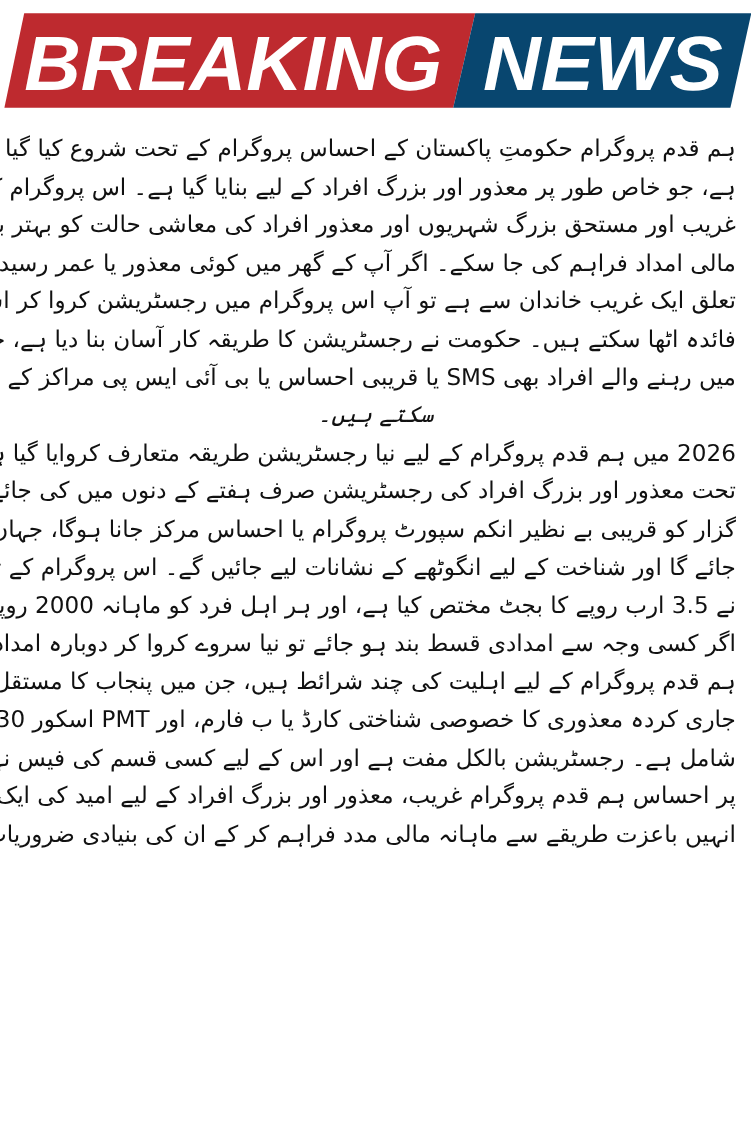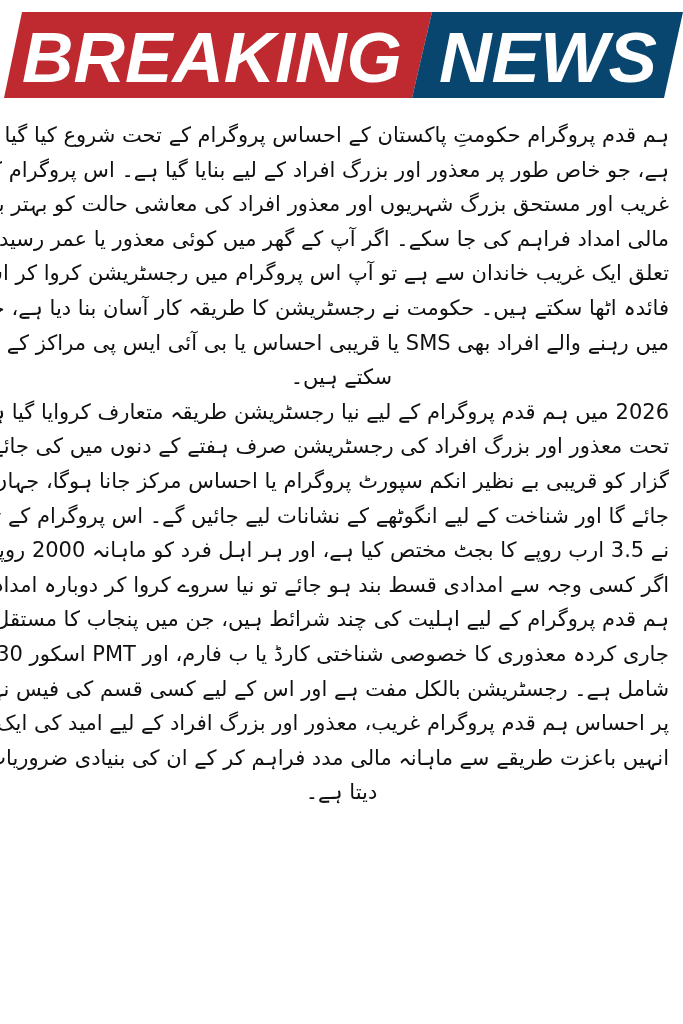--- a/index.html
+++ b/index.html
@@ -1,21 +1,21 @@
 <!DOCTYPE html>
 <html><head>
   <meta charset="utf-8">
   <style>
     html, body { margin: 0; padding: 0; background: #ffffff; }
     body { width: 683px; height: 1024px; overflow: hidden; position: relative; font-family: "DejaVu Sans", sans-serif; }
     .banner { position: absolute; left: 0; top: 10px; width: 683px; height: 90px; text-align: right; }
     .banner svg { display: block; }
     .article { position: absolute; left: 14px; top: 118px; width: 655px; direction: rtl; color: #111; }
     .line { font-size: 21px; line-height: 34.6px; text-align: justify; text-align-last: justify; white-space: nowrap; font-family: "DejaVu Sans", sans-serif; }
-    .line.center { text-align: center; text-align-last: center; }
+    .line.center { text-align: center; text-align-last: center; font-style: italic; }
   </style>
 </head>
 <body>
 
 <div class="banner">
   <svg width="683" height="90" viewBox="0 0 683 90">
     <polygon points="22,2 432,2 412,88 4,88" fill="#be2a2f"></polygon>
     <polygon points="432,2 683,2 664,88 412,88" fill="#08466f"></polygon>
     <text x="212" y="72" text-anchor="middle" fill="#ffffff" font-family="Liberation Sans, sans-serif" font-weight="bold" font-style="italic" font-size="70" textLength="380" lengthAdjust="spacingAndGlyphs">BREAKING</text>
     <text x="548" y="72" text-anchor="middle" fill="#ffffff" font-family="Liberation Sans, sans-serif" font-weight="bold" font-style="italic" font-size="70" textLength="218" lengthAdjust="spacingAndGlyphs">NEWS</text>
@@ -35,14 +35,13 @@
   <div class="line">تحت معذور اور بزرگ افراد کی رجسٹریشن صرف ہفتے کے دنوں میں کی جائے گی۔ درخواست</div>
   <div class="line">گزار کو قریبی بے نظیر انکم سپورٹ پروگرام یا احساس مرکز جانا ہوگا، جہاں اس کا سروے کیا</div>
   <div class="line">جائے گا اور شناخت کے لیے انگوٹھے کے نشانات لیے جائیں گے۔ اس پروگرام کے تحت حکومت</div>
   <div class="line">نے 3.5 ارب روپے کا بجٹ مختص کیا ہے، اور ہر اہل فرد کو ماہانہ 2000 روپے دیے جائیں گے۔</div>
   <div class="line">اگر کسی وجہ سے امدادی قسط بند ہو جائے تو نیا سروے کروا کر دوبارہ امداد بحال کروائی جا سکتی ہے۔</div>
   <div class="line">ہم قدم پروگرام کے لیے اہلیت کی چند شرائط ہیں، جن میں پنجاب کا مستقل رہائشی ہونا، نادرا سے</div>
   <div class="line">جاری کردہ معذوری کا خصوصی شناختی کارڈ یا ب فارم، اور PMT اسکور 30 فیصد سے کم ہونا</div>
   <div class="line">شامل ہے۔ رجسٹریشن بالکل مفت ہے اور اس کے لیے کسی قسم کی فیس نہیں لی جاتی۔ مجموعی طور</div>
   <div class="line">پر احساس ہم قدم پروگرام غریب، معذور اور بزرگ افراد کے لیے امید کی ایک کرن ہے، جو</div>
   <div class="line">انہیں باعزت طریقے سے ماہانہ مالی مدد فراہم کر کے ان کی بنیادی ضروریات پوری کرنے میں مدد</div>
-  <div class="line center">دیتا ہے۔</div>
 </div>
 
 </body></html>

